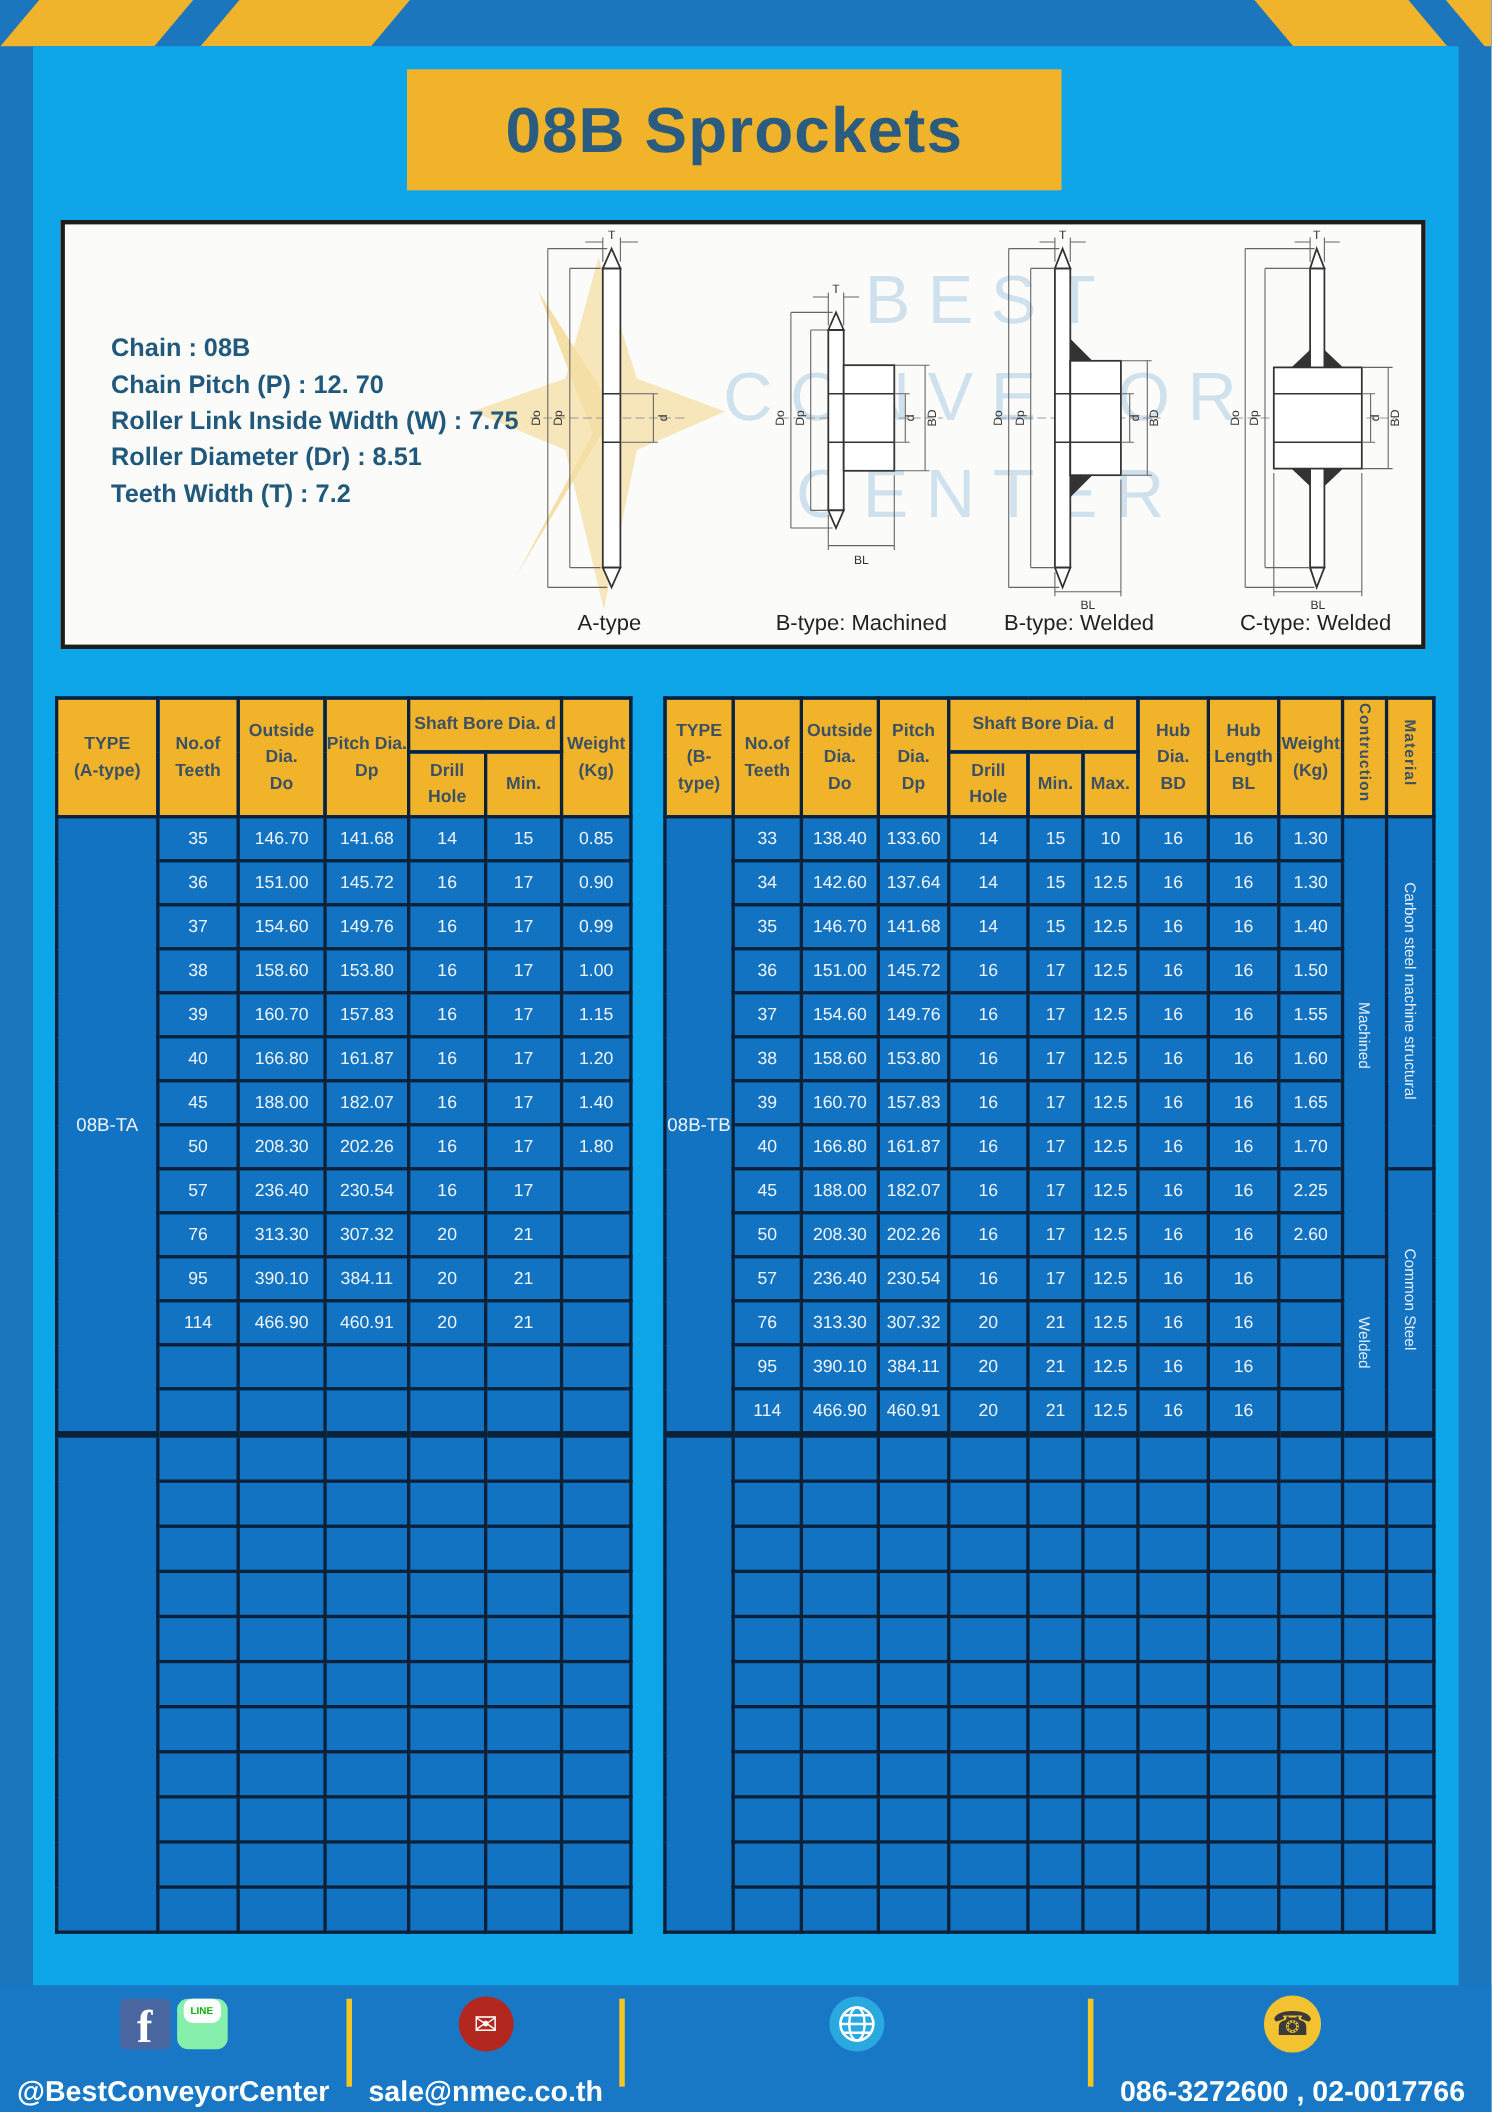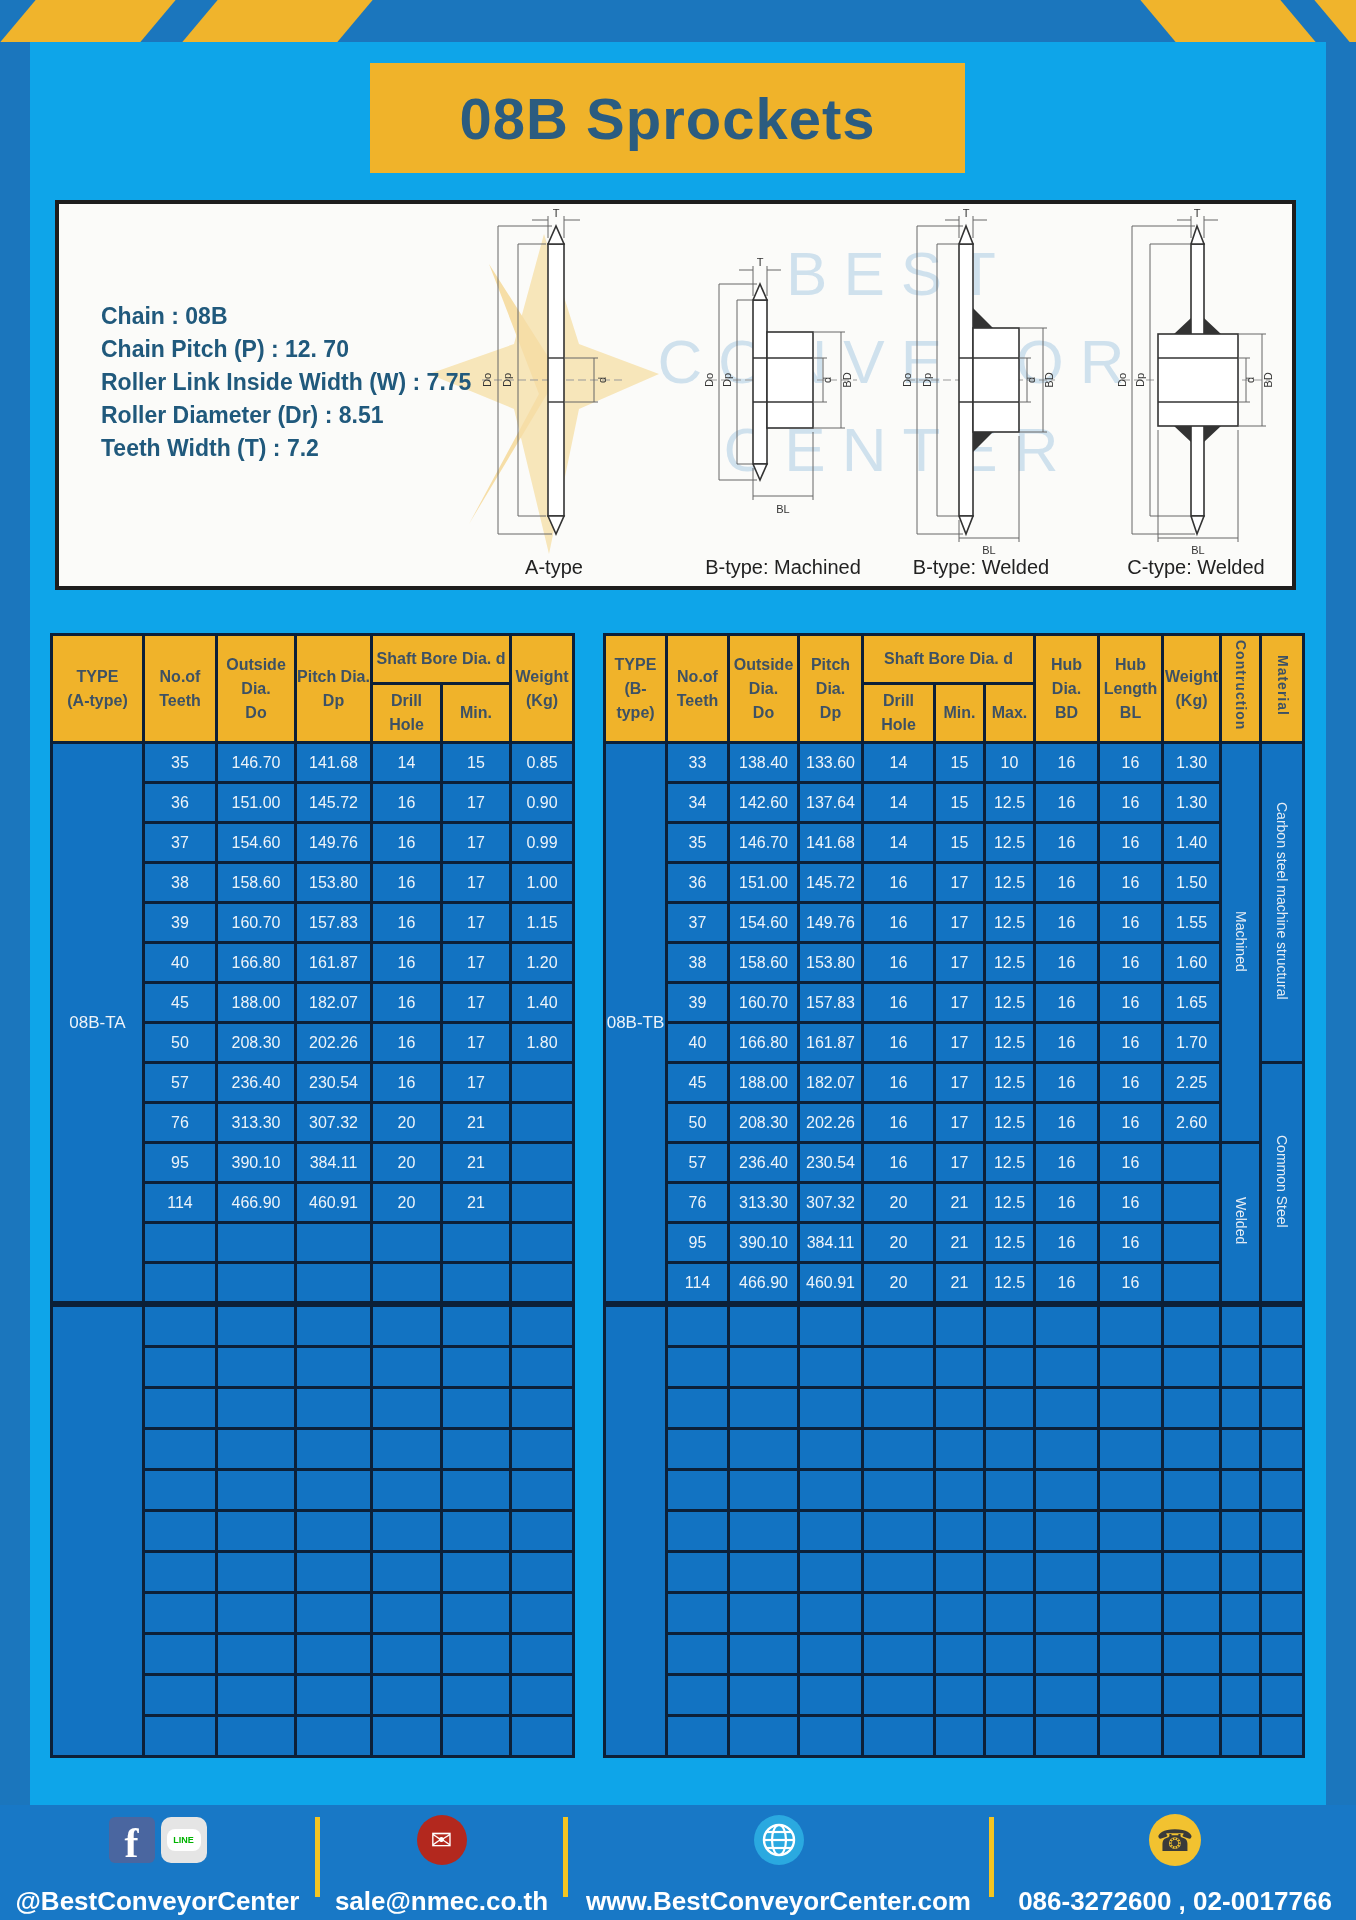--- a/index.html
+++ b/index.html
@@ -42,22 +42,22 @@
   
   .footer{position:absolute;left:0;bottom:0;width:1356px;height:115px;background:#1878c6;
           display:flex;align-items:stretch;}
   .fitem{display:flex;flex-direction:column;align-items:center;justify-content:flex-start;padding-top:7px;}
   .ficons{display:flex;gap:6px;align-items:center;height:56px;}
   .flabel{color:#ffffff;font-size:26px;font-weight:bold;margin-top:18px;white-space:nowrap;}
   .fdiv{width:5px;height:80px;background:#f3c522;align-self:flex-start;margin-top:12px;}
   .icon-fb{width:46px;height:46px;background:#4a66a0;border-radius:6px;color:#fff;
            font-family:"Liberation Serif",serif;font-weight:bold;font-size:42px;
            display:flex;align-items:flex-end;justify-content:center;line-height:.92;}
-  .icon-line{width:46px;height:46px;background:#e5e5e5;border-radius:10px;display:flex;
-             align-items:center;justify-content:center;position:relative;}
+  .icon-line{width:46px;height:46px;background:#86efac;border-radius:10px;display:flex;
+             justify-content:center;position:relative;}
   .icon-line .bubble{width:34px;height:22px;background:#fff;border-radius:8px;display:flex;
              align-items:center;justify-content:center;font-size:9px;font-weight:bold;color:#00b300;}
   .icon-mail{width:50px;height:50px;border-radius:50%;background:#b3281e;color:#fff;font-size:26px;
              display:flex;align-items:center;justify-content:center;}
   .icon-globe{width:50px;height:50px;border-radius:50%;background:#2aa9e0;display:flex;
               align-items:center;justify-content:center;}
   .icon-phone{width:52px;height:52px;border-radius:50%;background:#f2c230;color:#3a3a3a;font-size:30px;
               display:flex;align-items:center;justify-content:center;}
 </style>
 </head>
@@ -830,21 +830,20 @@
         <div class="icon-globe">
           <svg width="38" height="38" viewBox="0 0 38 38">
             <circle cx="19" cy="19" r="15" fill="none" stroke="#fff" stroke-width="2.4"></circle>
             <ellipse cx="19" cy="19" rx="7" ry="15" fill="none" stroke="#fff" stroke-width="2.2"></ellipse>
             <line x1="4" y1="19" x2="34" y2="19" stroke="#fff" stroke-width="2.2"></line>
             <line x1="6" y1="11" x2="32" y2="11" stroke="#fff" stroke-width="2.2"></line>
             <line x1="6" y1="27" x2="32" y2="27" stroke="#fff" stroke-width="2.2"></line>
           </svg>
         </div>
       </div>
-      <div class="flabel">www.BestConveyorCenter.com</div>
     </div>
     <div class="fdiv"></div>
     <div class="fitem" style="flex:1;">
       <div class="ficons">
         <div class="icon-phone">☎</div>
       </div>
       <div class="flabel">086-3272600 , 02-0017766</div>
     </div>
   </div>
 

